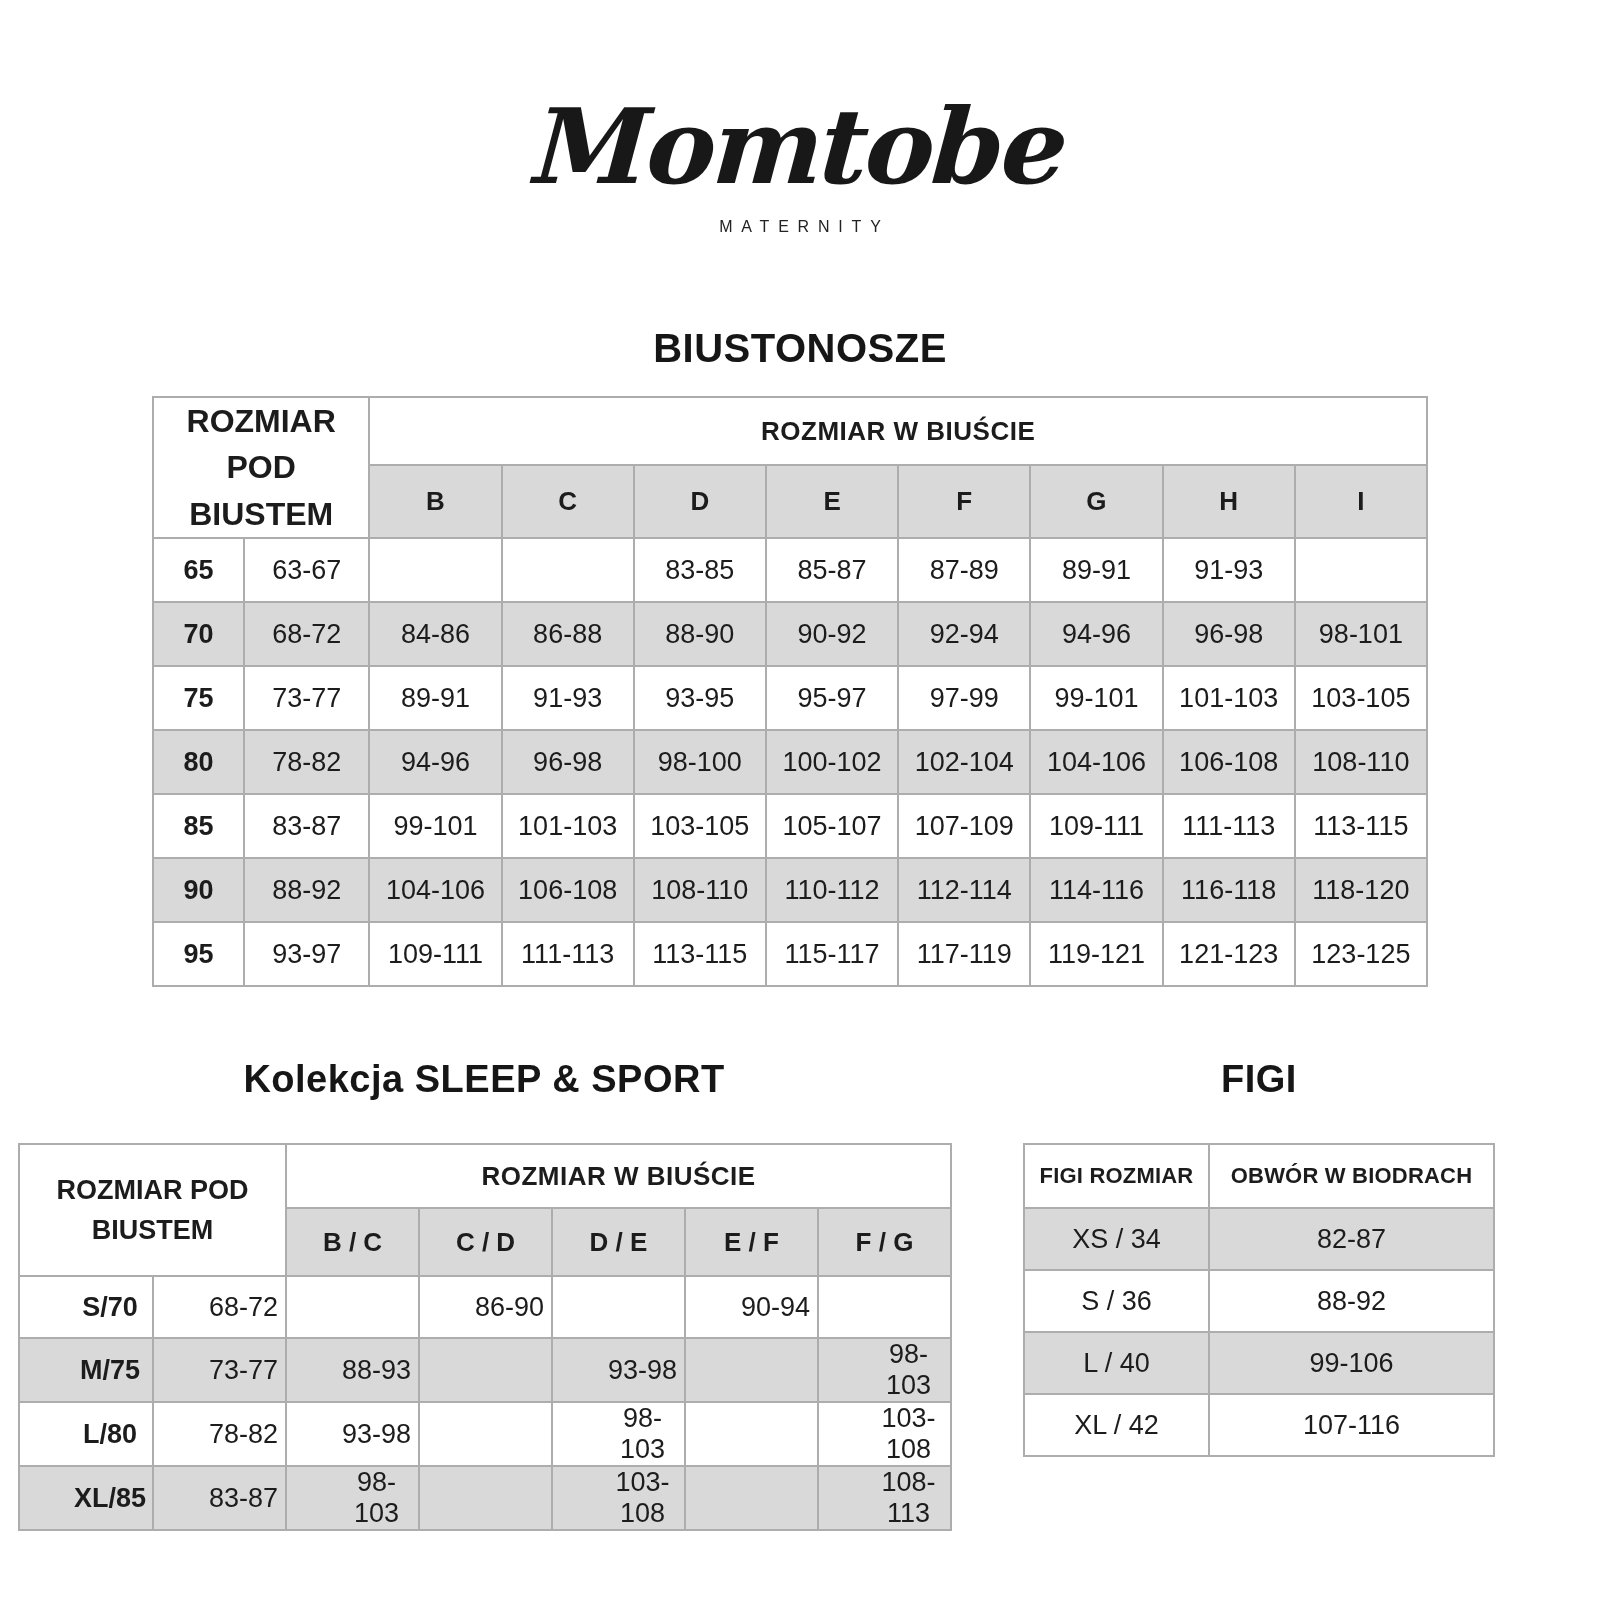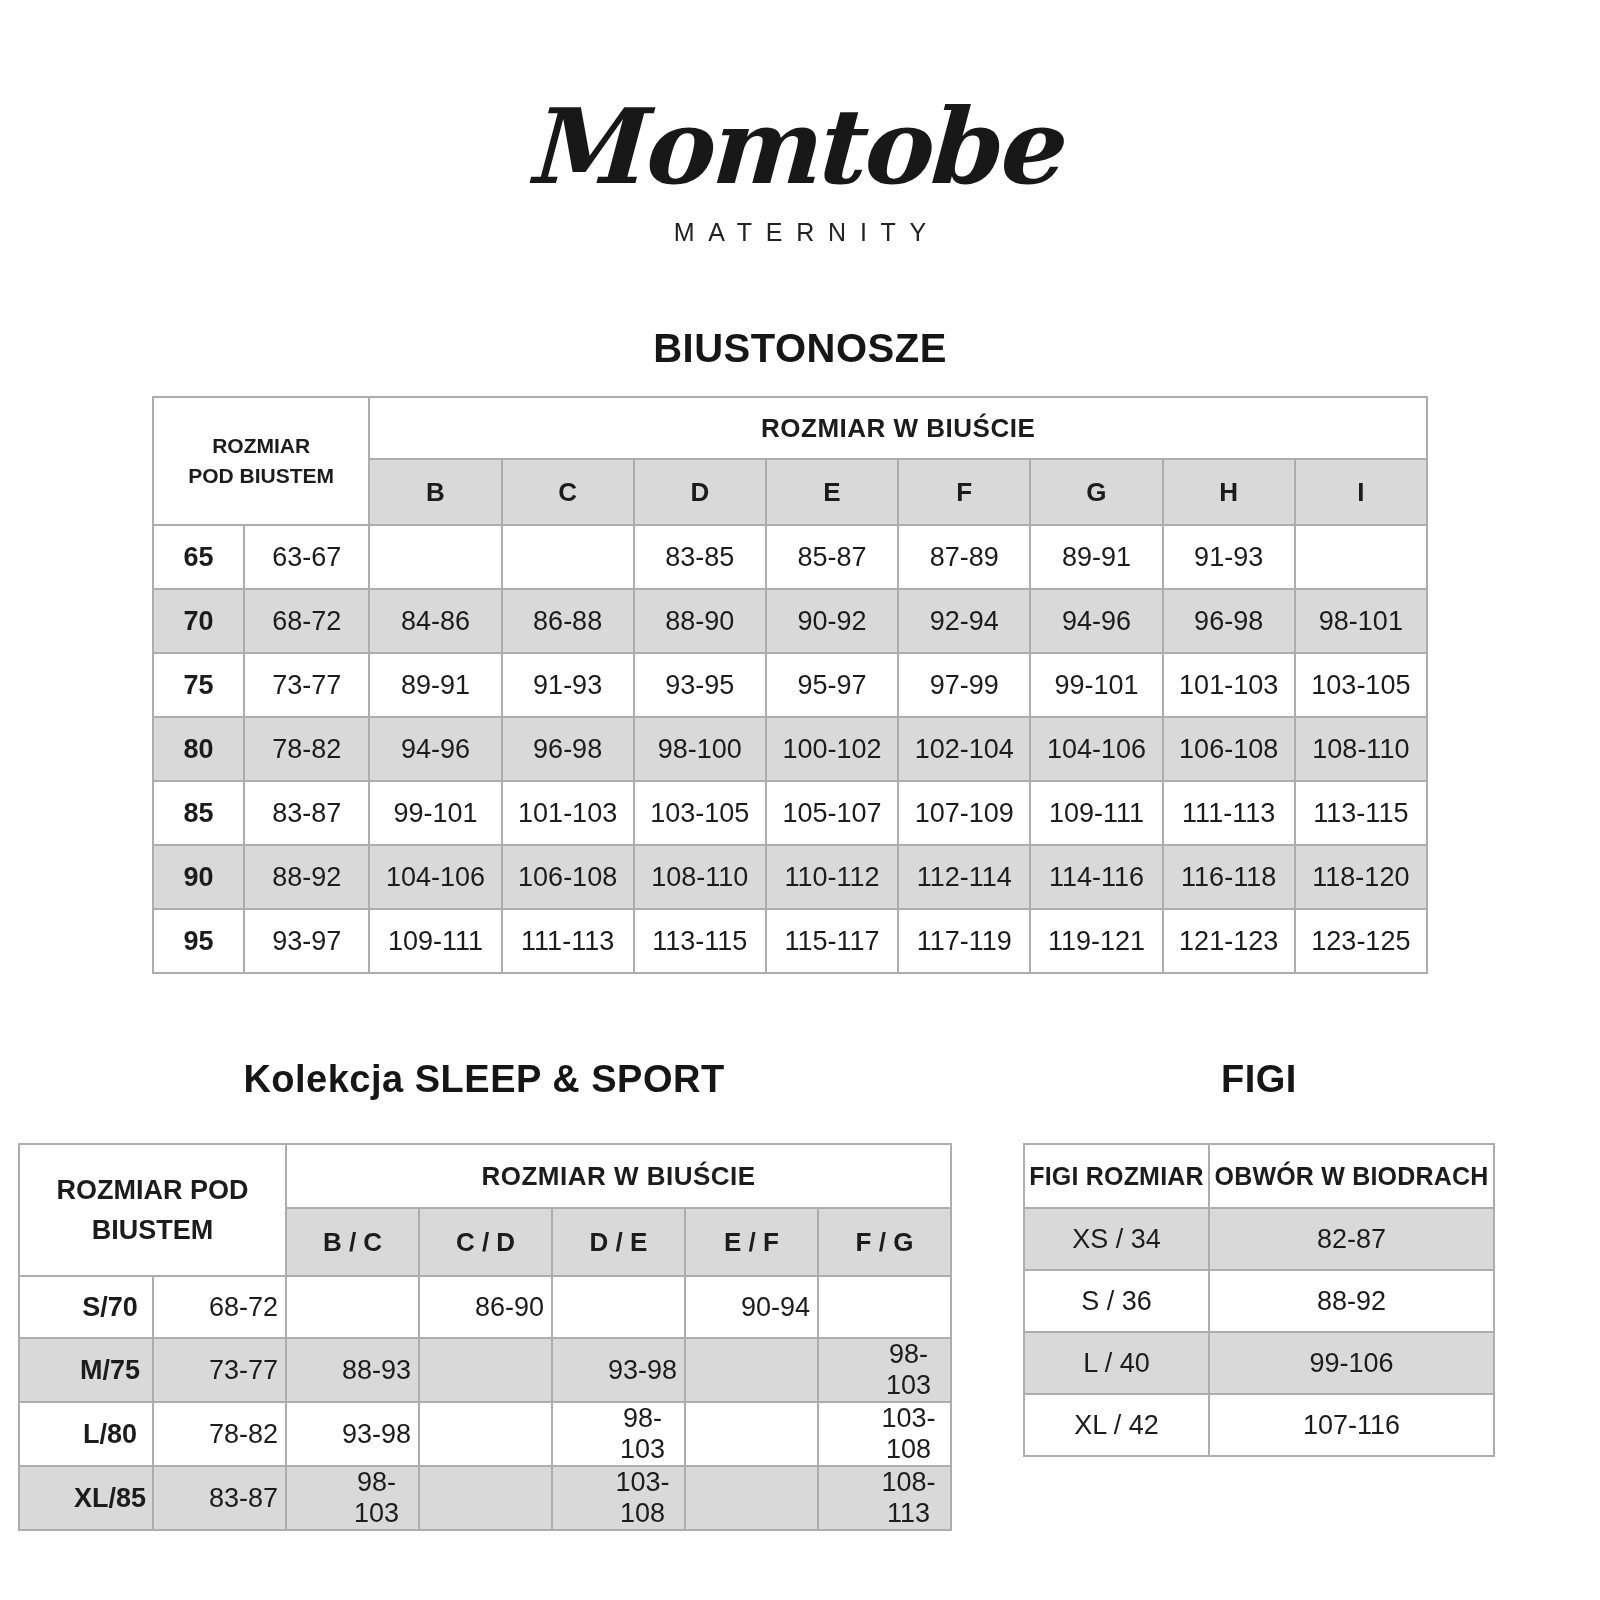--- a/index.html
+++ b/index.html
@@ -24,21 +24,21 @@
     font-family:"DejaVu Serif", serif;
     font-style:italic;
     font-weight:bold;
     font-size:104px;
     line-height:138px;
     letter-spacing:-3px;
     color:#181818;
     transform:skewX(-4deg);
   }
   .brand .subtitle{
-    font-size:25px;
+    font-size:16px;
     letter-spacing:0.55em;
     text-indent:0.55em;
     color:#222;
     margin-top:2px;
   }
 
   
   .section-title{
     position:absolute;
     font-weight:bold;
@@ -57,21 +57,21 @@
     vertical-align:middle;
     background:#fff;
   }
   th{font-weight:bold;}
   td{font-size:27px;font-weight:normal;}
   td.rowlabel{font-weight:bold;}
 
   
   .bras-wrap{position:absolute;left:152px;top:396px;}
   .bras{width:1276px;}
-  .bras th.corner{font-size:21px;line-height:1.45;}
+  .bras th.corner{font-size:32px;line-height:1.45;}
   .bras th.group{font-size:26px;height:62px;letter-spacing:0.5px;}
   .bras tr.cupsrow th{height:66px;font-size:26px;background:var(--row-alt);}
   .bras tbody td{height:64px;}
   .bras tbody tr:nth-child(even) td{background:var(--row-alt);}
 
   
   .sleep-block{position:absolute;left:18px;top:1056px;width:932px;}
   .figi-block{position:absolute;left:1023px;top:1056px;width:472px;}
   .sleep-block h2,.figi-block h2{
     font-size:38px;font-weight:bold;text-align:center;
@@ -79,21 +79,21 @@
   }
 
   .sleep{width:932px;}
   .sleep th.corner{font-size:27px;line-height:1.5;}
   .sleep th.group{font-size:26px;height:64px;letter-spacing:0.5px;}
   .sleep tr.cupsrow th{height:68px;font-size:26px;background:var(--row-alt);}
   .sleep tbody td{height:62px;padding-left:48px;}
   .sleep tbody tr:nth-child(even) td{background:var(--row-alt);}
 
   .figi{width:470px;}
-  .figi thead th{height:64px;font-size:25px;letter-spacing:0.2px;}
+  .figi thead th{height:64px;font-size:22px;letter-spacing:0.2px;}
   .figi tbody td{height:62px;}
   .figi tbody tr:nth-child(odd) td{background:var(--row-alt);}
   .figi td.rowlabel{font-weight:normal;} 
 </style>
 </head>
 <body>
 
 <header class="brand">
   <div class="logo">Momtobe</div>
   <div class="subtitle">MATERNITY</div>

